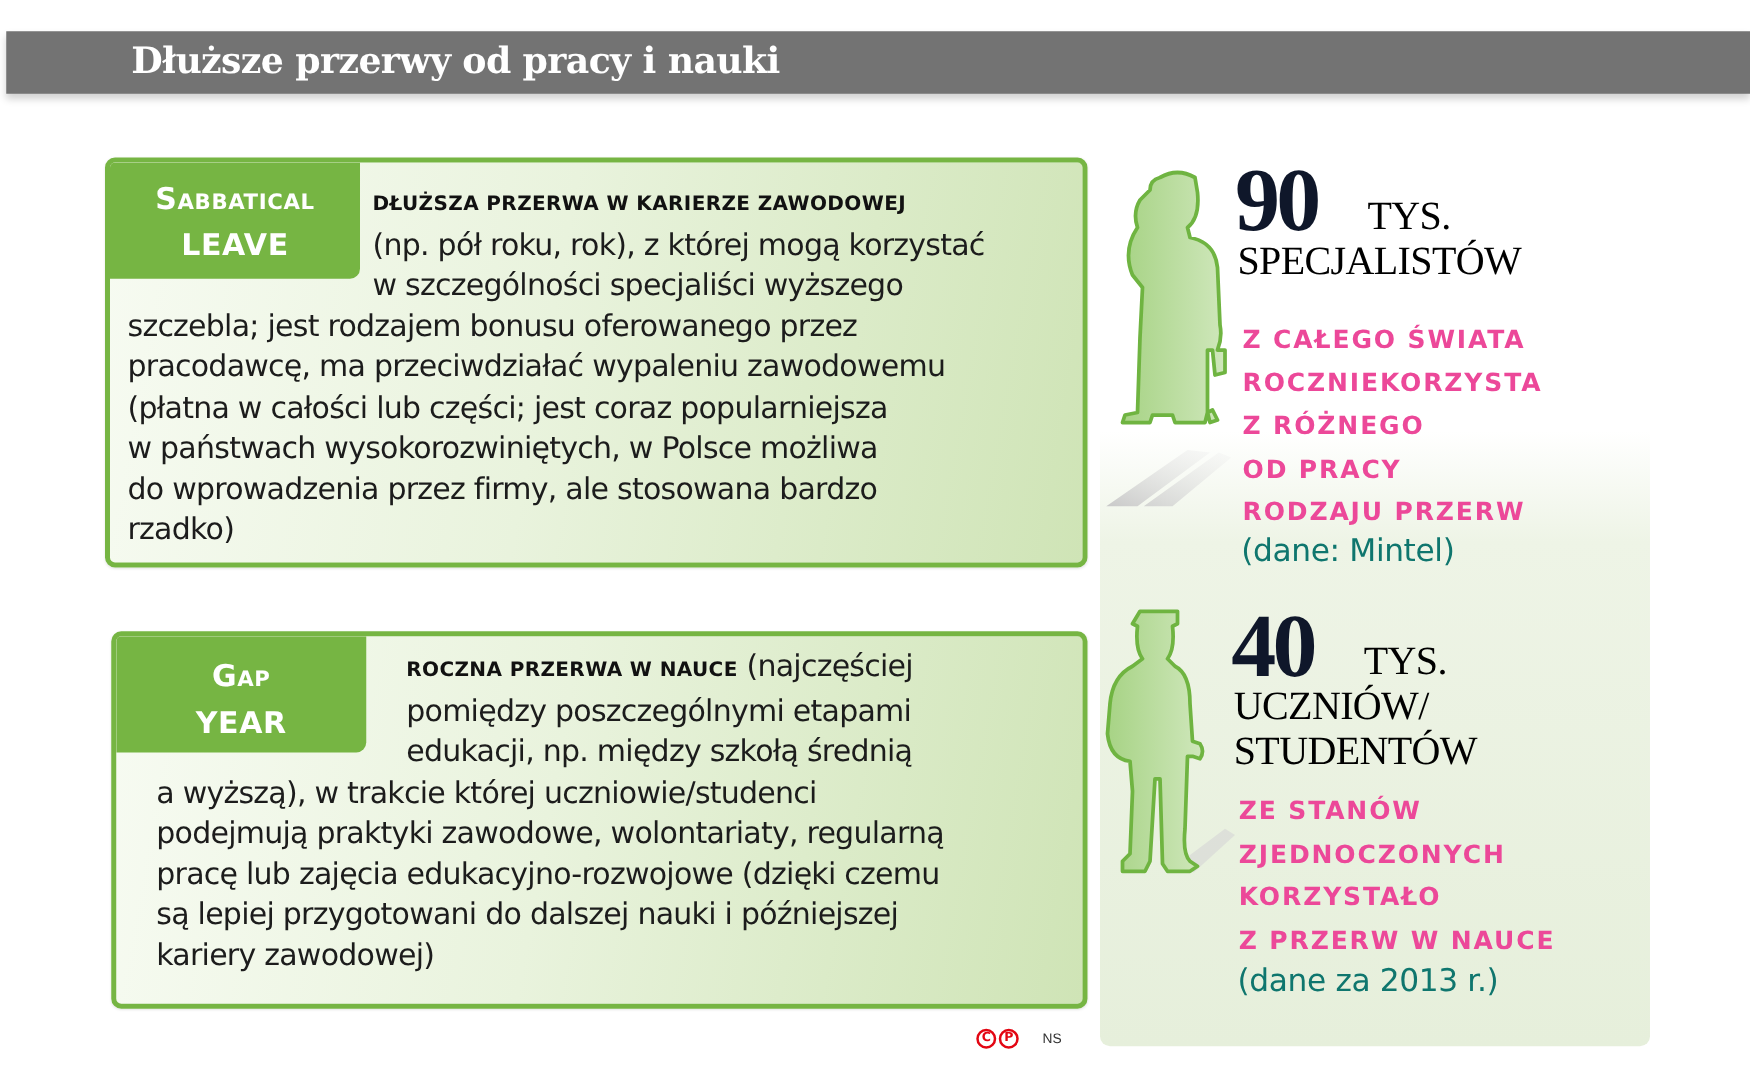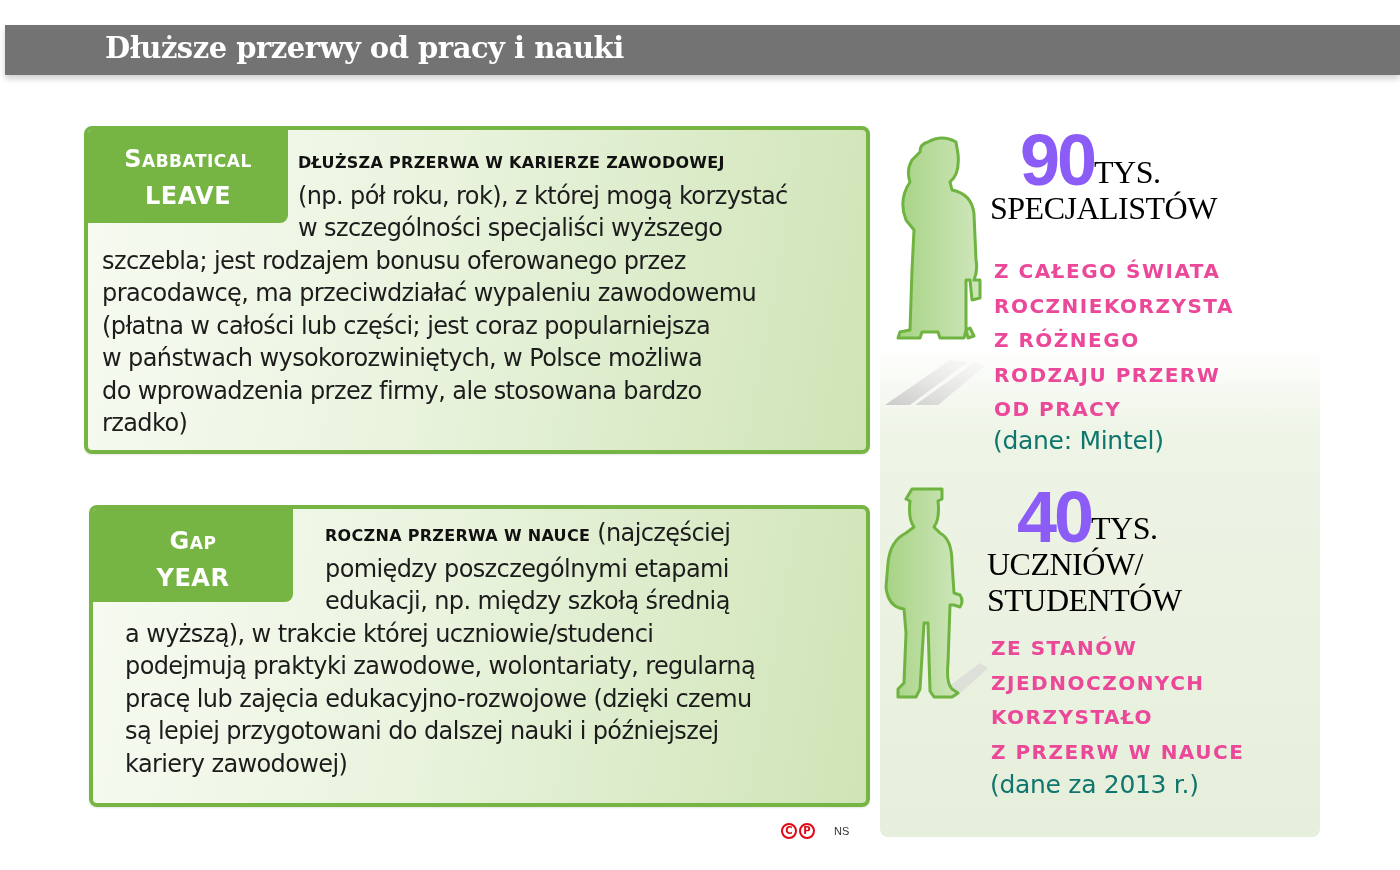--- a/index.html
+++ b/index.html
@@ -50,22 +50,22 @@
   .card.gap .body { left: 32px; top: 8px; width: 760px; }
   .body .line { display: block; white-space: nowrap; }
   .body .indent-s { padding-left: 196px; }
   .body .indent-g { padding-left: 200px; }
   .body .bold-lead {
     font-weight: bold; font-size: 16px; letter-spacing: 0.3px; color: #111;
   }
 
   .figure { position: absolute; }
   .stat-num {
-    position: absolute; color: #8b5cf6; font-family: Liberation Sans, sans-serif;
-    font-weight: bold; font-size: 72px; line-height: 72px; letter-spacing: -3px; margin-left: 32px;
+    position: absolute; color: #0f172a; font-family: Liberation Serif, serif;
+    font-weight: bold; font-size: 72px; line-height: 72px; letter-spacing: -3px;
   }
   .stat-unit {
     position: absolute; color: #000000; font-family: Liberation Serif, serif;
     font-size: 32px; line-height: 36px; letter-spacing: -0.5px;
   }
   .stat-desc {
     position: absolute; font-family: "DejaVu Sans", sans-serif; font-weight: bold;
     font-size: 20px; line-height: 34.5px; letter-spacing: 1.5px; color: #ec4899;
   }
   .stat-src {
@@ -143,22 +143,22 @@
   <path d="M48 12 Q62 4 76 12 L78 24 Q80 44 70 52 L72 60 Q92 64 94 84 L96 130 Q98 140 94 150 L100 150 L100 168 L92 170 L90 150 L86 150 L86 200 L90 198 L94 206 L88 208 L86 200 L84 208 L60 208 L58 202 L42 202 L40 208 L18 208 L20 202 L30 200 L32 140 L34 100 L26 90 Q18 70 30 52 Q26 40 32 30 L40 22 Q40 14 48 12 Z" fill="url(#figGrad1)" stroke="#6fb441" stroke-width="3" stroke-linejoin="round"></path>
 </svg>
 
 <div class="stat-num" style="left:988px; top:124px;">90</div>
 <div class="stat-unit" style="left:1094px; top:154px;">TYS.</div>
 <div class="stat-unit" style="left:990px; top:190px;">SPECJALISTÓW</div>
 <div class="stat-desc" style="left:994px; top:254px;">
   <div>Z CAŁEGO ŚWIATA</div>
   <div>ROCZNIEKORZYSTA</div>
   <div>Z RÓŻNEGO</div>
+  <div>OD PRACY</div>
   <div>RODZAJU PRZERW</div>
-  <div>OD PRACY</div>
 </div>
 <div class="stat-src" style="left:993px; top:426px;">(dane: Mintel)</div>
 
 <svg class="figure" style="left:880px; top:483px;" width="110" height="260" viewBox="0 0 110 260">
   <defs>
     <linearGradient id="figGrad2" x1="0" y1="0" x2="1" y2="0">
       <stop offset="0" stop-color="#a7d385"></stop>
       <stop offset="1" stop-color="#cfe7bb"></stop>
     </linearGradient>
   </defs>

